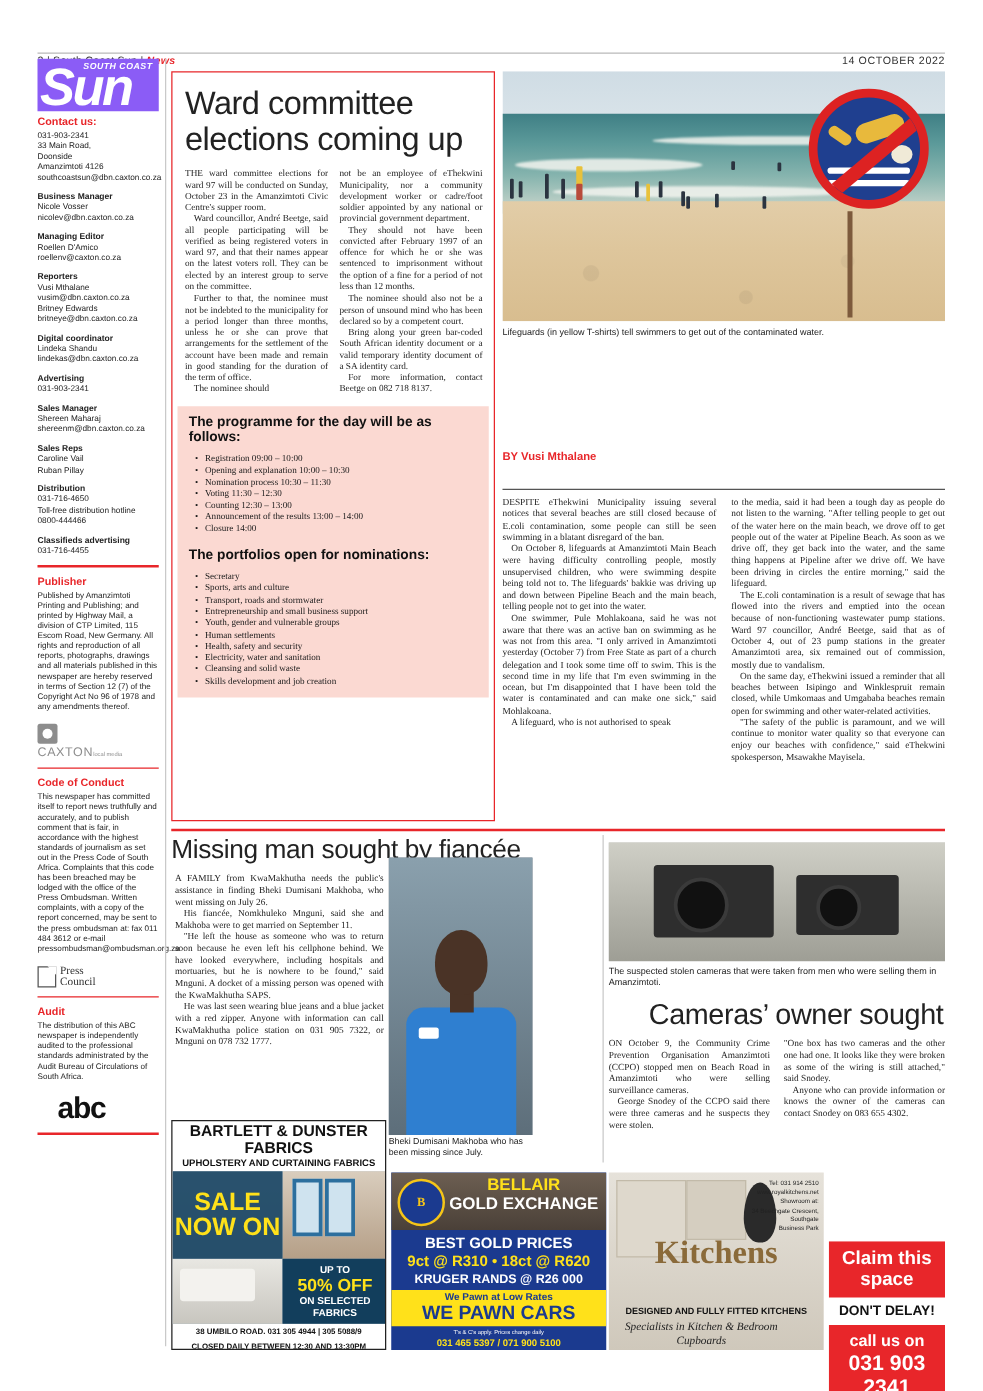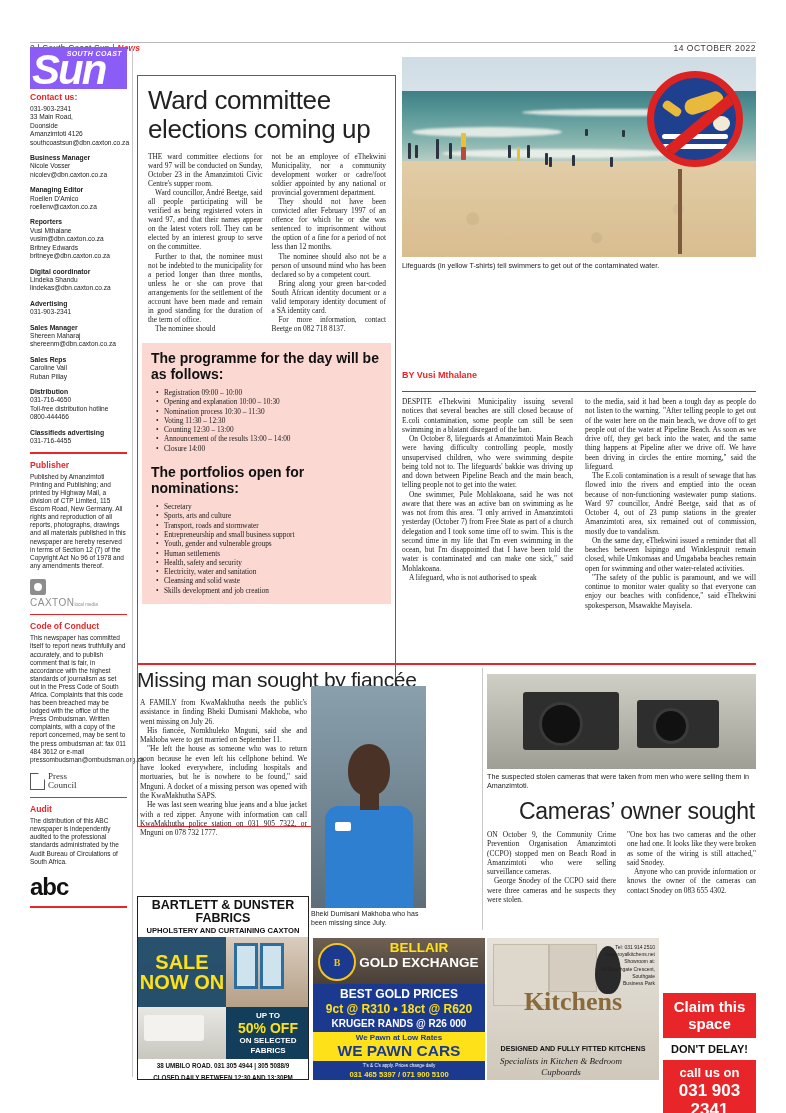--- a/index.html
+++ b/index.html
@@ -30,36 +30,36 @@
   .rail .body{font-family:"Liberation Sans",sans-serif;font-size:6.5px;line-height:8.1px;color:#222;}
   .logo-caxton{margin:9px 0 4px;}
   .logo-caxton .mark{width:16px;height:16px;background:#8d8d8d;position:relative;border-radius:2px;}
   .logo-caxton .mark:after{content:"";position:absolute;left:4px;top:4px;width:8px;height:8px;background:#fff;border-radius:50%;}
   .logo-caxton .txt{font-family:"Liberation Sans",sans-serif;font-size:10px;color:#8d8d8d;letter-spacing:.5px;margin-top:2px;}
   .logo-caxton .txt small{font-size:4.6px;letter-spacing:0;}
   .presscouncil{display:flex;align-items:center;gap:3px;margin:8px 0 4px;}
   .presscouncil .sq{width:13px;height:15px;border:1.6px solid #555;position:relative;}
   .presscouncil .sq:after{content:"";position:absolute;right:-1px;top:-1px;border-left:7px solid transparent;border-top:7px solid #fff;}
   .presscouncil .pc{font-family:"Liberation Serif",serif;font-size:9px;color:#333;line-height:9.5px;}
-  .abc{font-family:"Liberation Sans",sans-serif;font-size:24px;font-weight:bold;color:#111;letter-spacing:-1px;margin:7px 0 5px;}
+  .abc{font-family:"Liberation Sans",sans-serif;font-size:24px;font-weight:bold;color:#111;letter-spacing:-1px;margin:7px 16px 5px;}
   .rail-endrule{height:2px;background:#e8262a;margin-top:4px;}
 
   
   .vr{position:absolute;width:1px;background:#c9c9c9;}
 
   
-  .wardbox{position:absolute;left:137px;top:75px;width:259px;height:752px;border:1.6px solid #e8262a;box-sizing:border-box;}
+  .wardbox{position:absolute;left:137px;top:57px;width:259px;height:600px;border:1.6px solid #e8262a;box-sizing:border-box;}
   .ward-head{font-family:"Liberation Sans",sans-serif;font-weight:300;font-size:26px;line-height:29px;
      color:#222;padding:10px 10px 0 10px;letter-spacing:-.4px;}
   .ward-cols{display:flex;gap:9px;padding:8px 9px 0 10px;}
   .ward-cols .c{width:118px;font-size:7.4px;line-height:9.05px;text-align:justify;color:#1b1b1b;}
   .ward-cols .c p{margin:0;text-indent:7px;}
   .ward-cols .c p.first{text-indent:0;}
   .pinkbox{background:#fbd9d2;margin:10px 4px 0 4px;padding:7px 9px 9px;}
-  .pink-h{font-family:"Liberation Sans",sans-serif;font-weight:bold;font-size:14px;color:#111;margin:0 0 6px;}
+  .pink-h{font-family:"Liberation Sans",sans-serif;font-weight:bold;font-size:11px;color:#111;margin:0 0 6px;}
   .pink-h.second{margin-top:11px;}
   .pinkbox ul{margin:0;padding-left:13px;list-style:none;}
   .pinkbox li{font-size:7.3px;line-height:9.3px;color:#1b1b1b;position:relative;}
   .pinkbox li:before{content:"•";position:absolute;left:-8px;}
 
   
   .beachphoto{position:absolute;left:402px;top:57px;width:354px;height:200px;overflow:hidden;}
   .sky{position:absolute;inset:0;background:linear-gradient(#cfdce4,#e2eaee 38%);}
   .sea{position:absolute;left:0;top:34px;width:100%;height:80px;
        background:linear-gradient(#3f7f85,#5c9a9a 30%,#86b4ae 62%,#cfd9cf 100%);}
@@ -83,21 +83,21 @@
   .sw-arm{position:absolute;left:8px;top:26px;width:20px;height:9px;background:#e8b93c;
      border-radius:4px;transform:rotate(35deg);}
   .wave{position:absolute;left:8px;width:66px;height:5px;border-radius:3px;background:#fff;}
   .slash{position:absolute;left:-4px;top:40px;width:104px;height:11px;background:#d22;transform:rotate(-40deg);}
   .cap{font-family:"Liberation Sans",sans-serif;font-size:7.2px;color:#222;}
   .beachcap{position:absolute;left:402px;top:261px;width:354px;}
 
   
   .beachhead{position:absolute;left:402px;top:273px;width:354px;font-family:"Liberation Sans",sans-serif;
      font-weight:bold;font-size:37px;line-height:38px;color:#2b2b2b;letter-spacing:-.8px;}
-  .byline{position:absolute;left:402px;top:370px;width:170px;font-family:"Liberation Sans",sans-serif;
+  .byline{position:absolute;left:402px;top:360px;width:170px;font-family:"Liberation Sans",sans-serif;
      font-weight:bold;font-size:9px;color:#e8262a;}
   .byrule{position:absolute;left:402px;top:391px;width:354px;height:1px;background:#555;}
   .beachbody{position:absolute;left:402px;top:397px;width:354px;display:flex;gap:12px;}
   .beachbody .c{width:171px;font-size:7.45px;line-height:9.25px;text-align:justify;}
   .beachbody .c p{margin:0;text-indent:7px;}
   .beachbody .c p.first{text-indent:0;}
 
   
   .midrule{position:absolute;left:137px;top:663px;width:619px;height:2px;background:#e8262a;}
 
@@ -413,21 +413,21 @@
       <p>George Snodey of the CCPO said there were three cameras and he suspects they were stolen.</p>
     </div>
     <div class="c">
       <p class="first">"One box has two cameras and the other one had one. It looks like they were broken as some of the wiring is still attached," said Snodey.</p>
       <p>Anyone who can provide information or knows the owner of the cameras can contact Snodey on 083 655 4302.</p>
     </div>
   </div>
 
   <div class="ad ad-bartlett">
     <div class="bd-title">BARTLETT &amp; DUNSTER FABRICS</div>
-    <div class="bd-sub">UPHOLSTERY AND CURTAINING CAXTON</div>
+    <div class="bd-sub">UPHOLSTERY AND CURTAINING FABRICS</div>
     <div class="bd-pic">
       <div class="bd-room"></div>
       <div class="bd-win"></div>
       <div class="bd-win2"></div>
       <div class="bd-bed"></div>
       <div class="bd-bedw"></div>
       <div class="bd-sale">
         <span>SALE</span>
         <span>NOW ON</span>
       </div>

